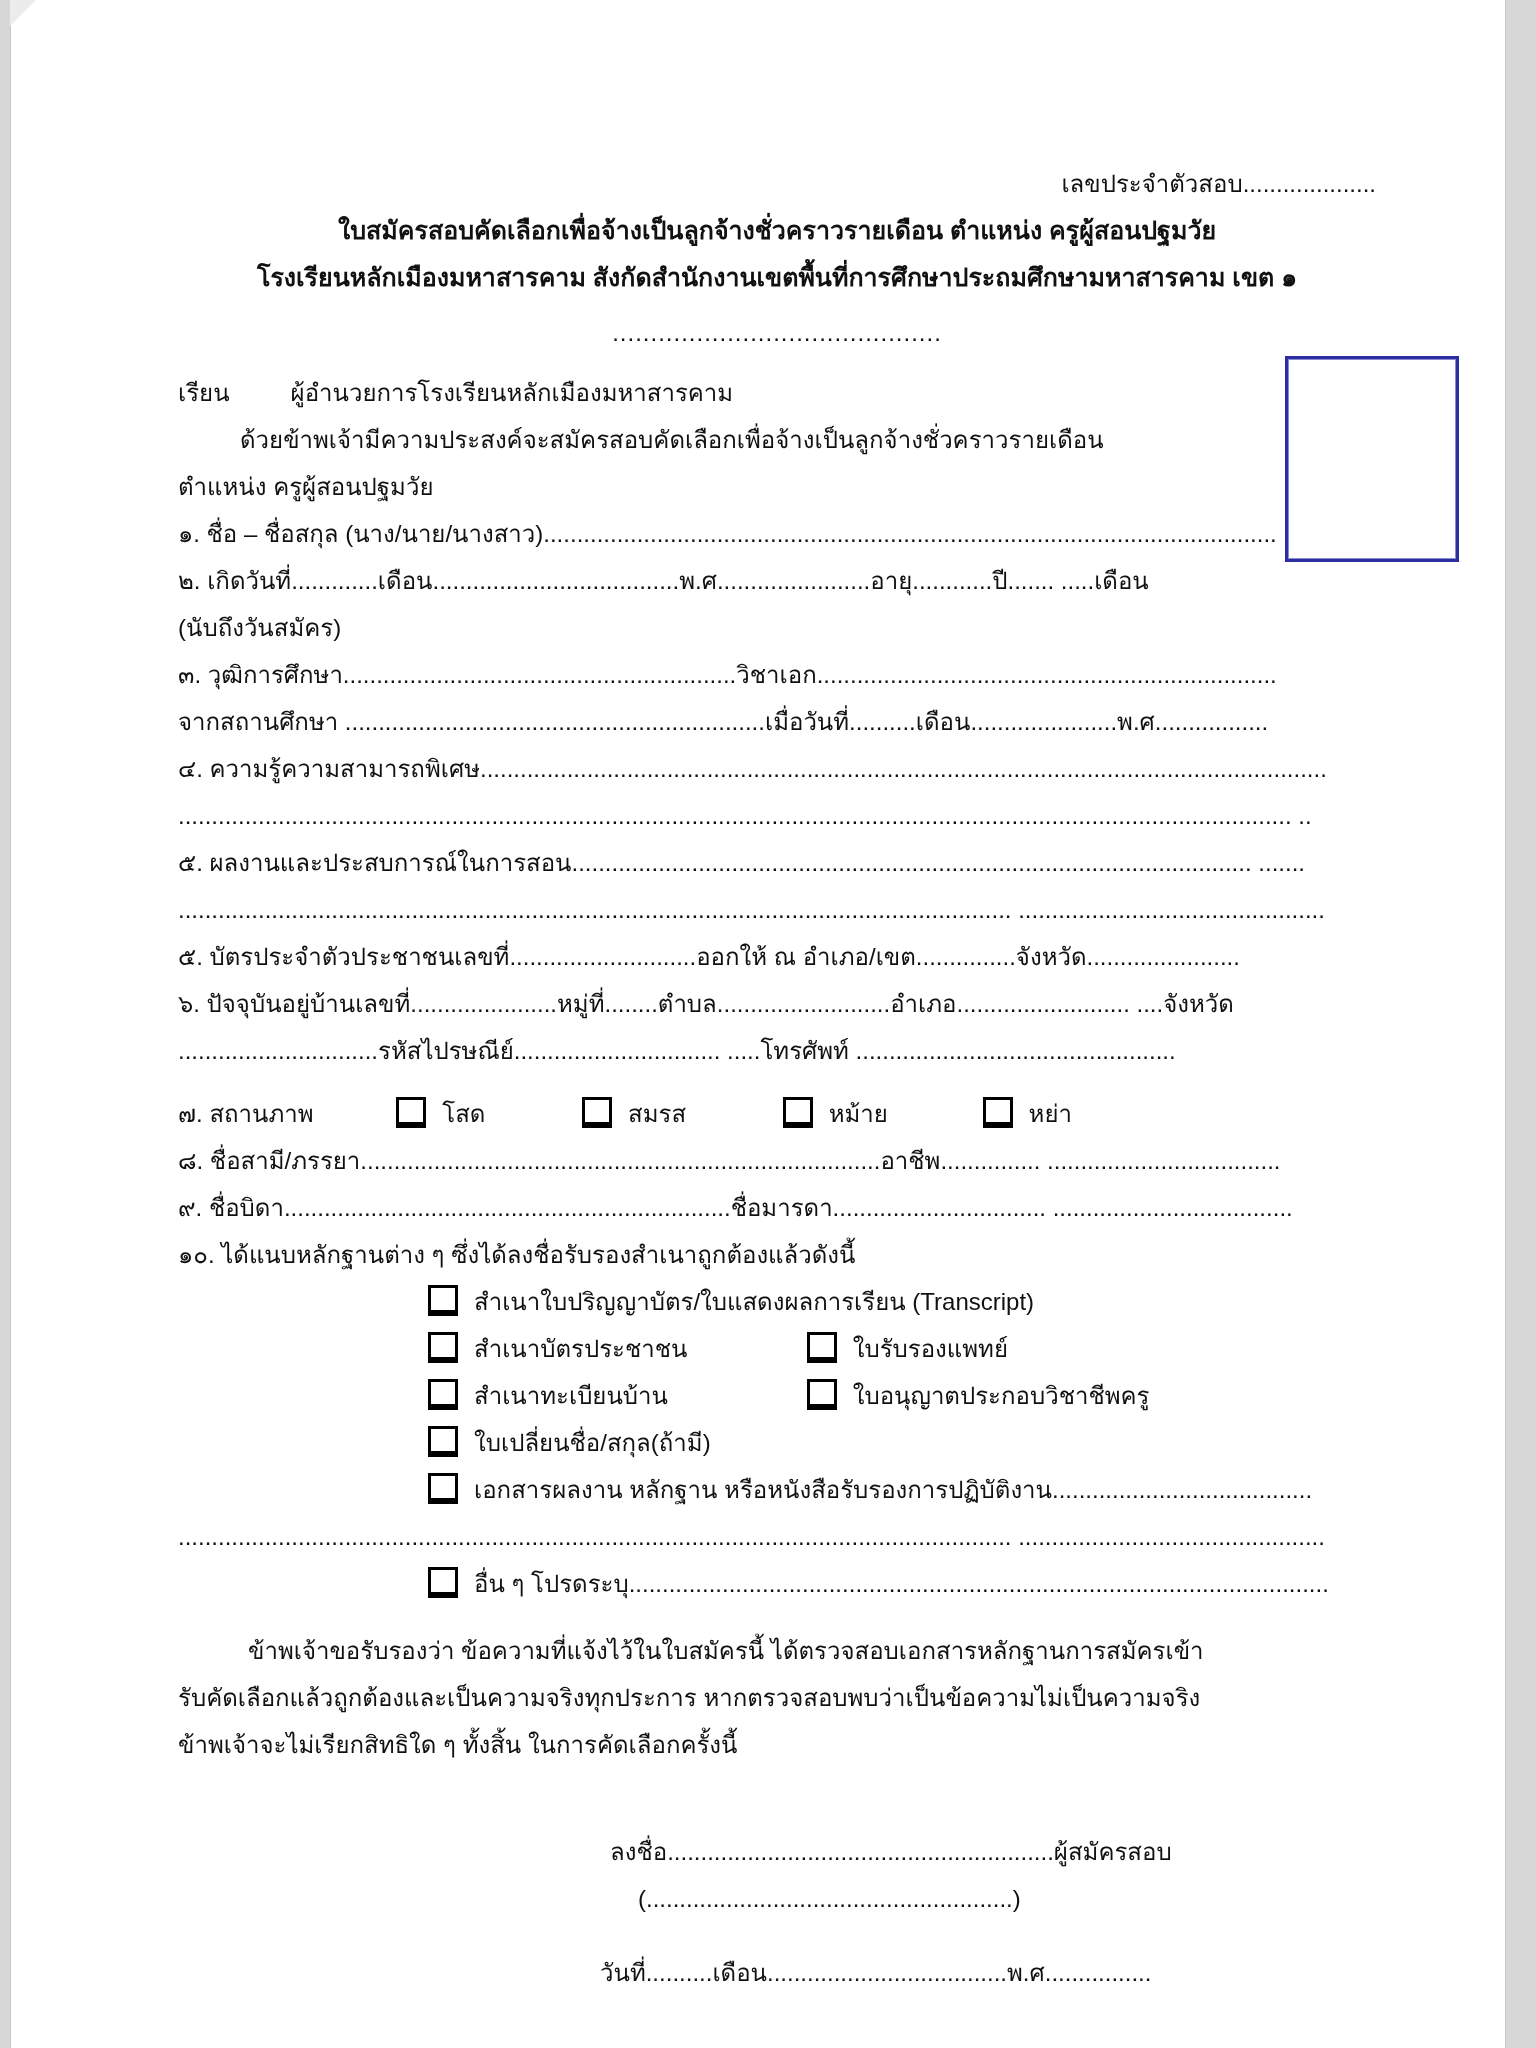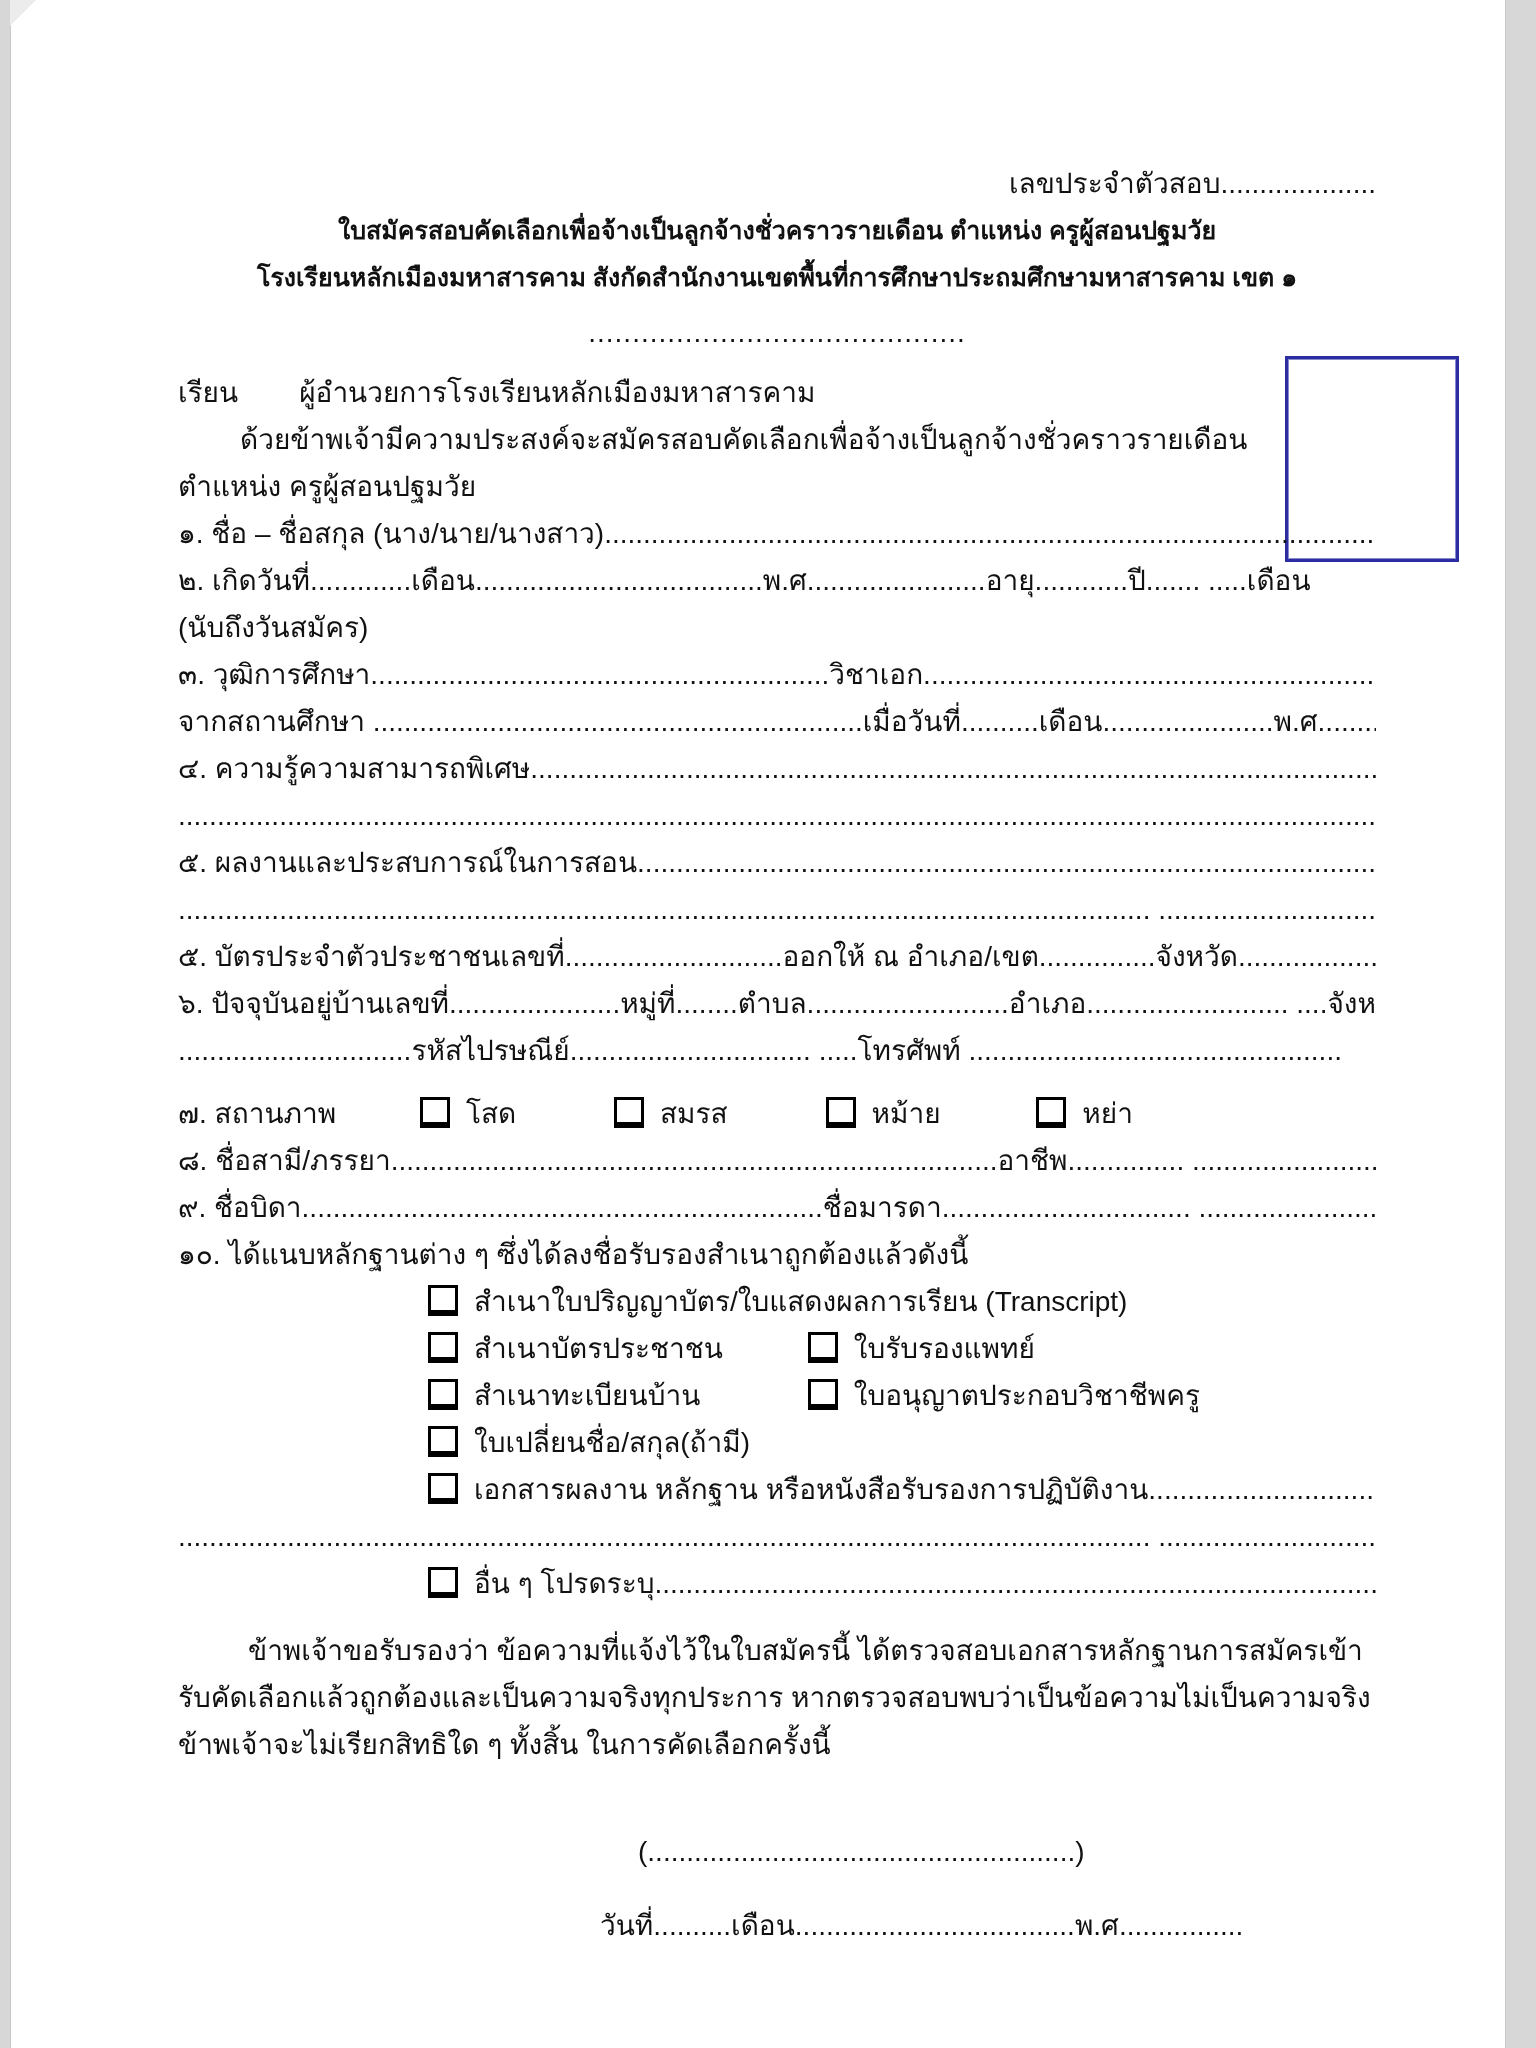--- a/index.html
+++ b/index.html
@@ -25,21 +25,21 @@
     border-top: 26px solid #ececec;
     border-right: 26px solid transparent;
   }
   .doc {
     position: absolute; left: 0; top: 0; width: 1536px;
     padding: 160px 160px 0 178px;
     box-sizing: border-box;
   }
   .line {
     line-height: 47px;
-    font-size: 28px;
+    font-size: 24px;
     white-space: nowrap;
     overflow: hidden;
   }
   .exam-no { text-align: right; padding-right: 0px; }
   .title { font-weight: bold; text-align: center; font-size: 25px; }
   .dots-center { text-align: center; margin-top: 8px; letter-spacing: 1px; }
   .dear { margin-top: 13px; }
   .dear .dear-value { margin-left: 61px; }
   .indent { padding-left: 62px; }
   .decl-indent { padding-left: 70px; }
@@ -152,17 +152,18 @@
   <div class="line">............................................................................................................................. ..............................................</div>
   <div class="line doc-row">
     <span class="cb"></span><span>อื่น ๆ โปรดระบุ.........................................................................................................</span>
   </div>
 
   <div class="line decl-indent decl-gap">ข้าพเจ้าขอรับรองว่า ข้อความที่แจ้งไว้ในใบสมัครนี้   ได้ตรวจสอบเอกสารหลักฐานการสมัครเข้า</div>
   <div class="line">รับคัดเลือกแล้วถูกต้องและเป็นความจริงทุกประการ หากตรวจสอบพบว่าเป็นข้อความไม่เป็นความจริง</div>
   <div class="line">ข้าพเจ้าจะไม่เรียกสิทธิใด ๆ ทั้งสิ้น ในการคัดเลือกครั้งนี้</div>
 
   <div class="sig-block">
+    <div class="line sig-line1">ลงชื่อ..........................................................ผู้สมัครสอบ</div>
     <div class="line sig-line2">(.......................................................)</div>
     <div class="line sig-line3">วันที่..........เดือน....................................พ.ศ................</div>
   </div>
 
 </div>
 
 </body></html>

